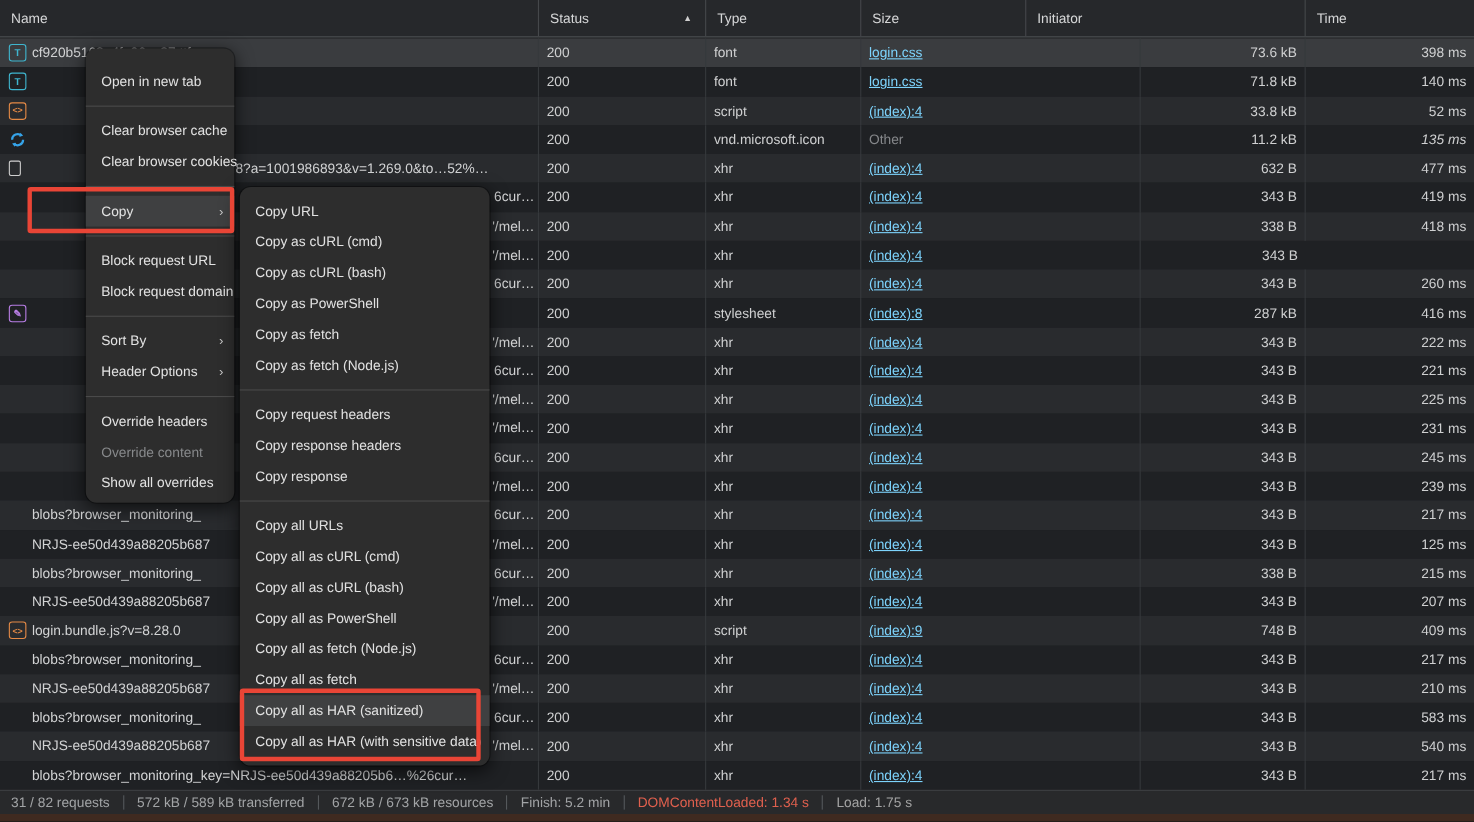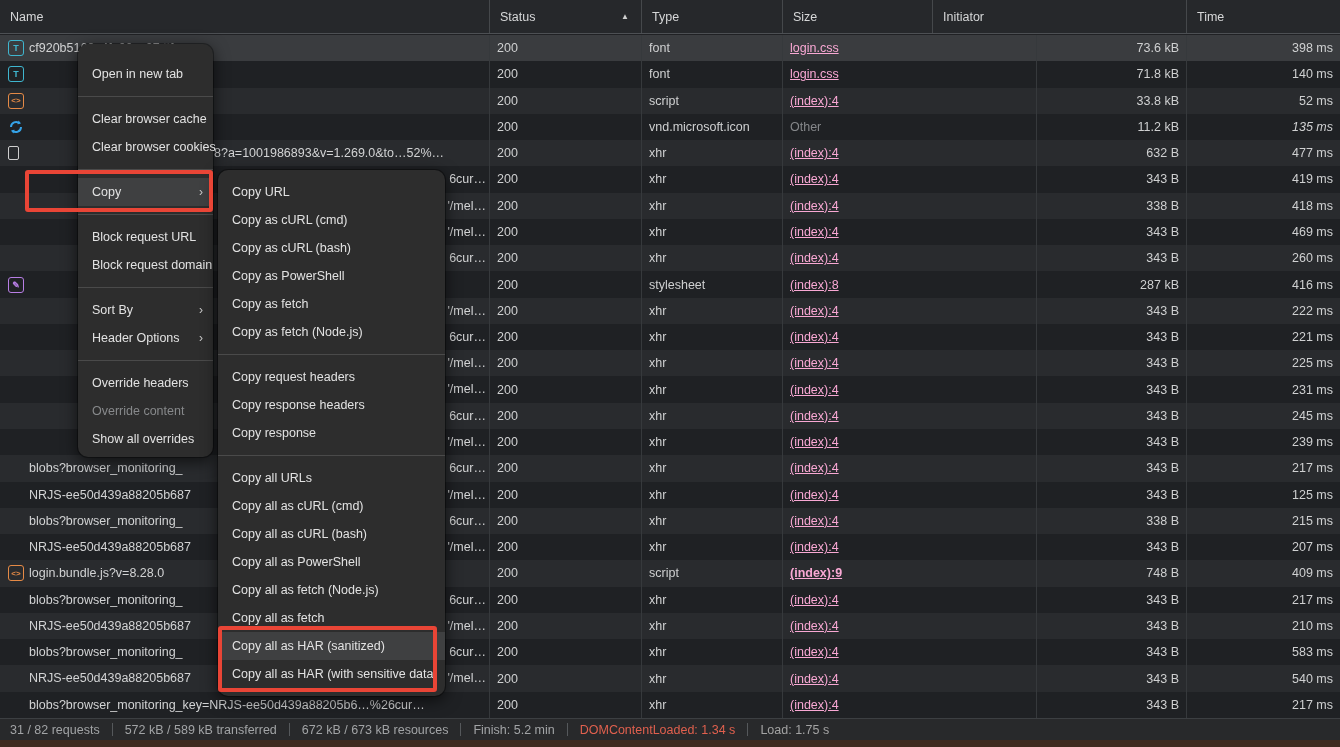--- a/index.html
+++ b/index.html
@@ -24,21 +24,21 @@
   .cell.num{justify-content:flex-end;padding-right:7px;}
   .cell.pad{padding-left:7px;}
   .name-cell{position:relative;}
   .name-text{position:absolute;left:29px;top:0;line-height:26.27px;color:#d2d3d4;}
   .name-mid{position:absolute;left:214px;top:0;line-height:26.27px;color:#d2d3d4;}
   .name-frag{position:absolute;right:3px;top:0;line-height:26.27px;color:#d2d3d4;}
   .icon{position:absolute;left:8px;top:50%;transform:translateY(-50%);width:16px;height:16px;
         display:flex;align-items:center;justify-content:center;box-sizing:border-box;}
   .icon.boxed{border:1.5px solid;border-radius:3px;font-weight:bold;font-size:9px;}
   .icon.doc{width:11px;height:14px;border:1.5px solid #cfcfcf;border-radius:2px;}
-  .link{text-decoration:underline;color:#f9a8d4;text-align:right;}
+  .link{text-decoration:underline;color:#7dd3fc;text-align:right;}
   .gray{color:#85878a;}
   
   .menu{position:absolute;background:#2d2d2d;border-radius:10px;
         box-shadow:0 4px 16px rgba(0,0,0,.65),0 0 0 1px rgba(0,0,0,.35);
         padding:0;box-sizing:border-box;z-index:20;}
   .mi{height:28px;display:flex;align-items:center;padding:0 14px;color:#e2e2e2;
       font-size:12.5px;position:relative;white-space:nowrap;}
   .mi.active,.mi.hovered{background:#3f4041;}
   .mi.disabled{color:#87898b;}
   .mi .chev{position:absolute;right:10px;font-size:12px;color:#c8c8c8;}
@@ -176,21 +176,20 @@
       <div class="row even">
         <div class="cell name-cell" style="width: 490px;">
           <span class="name-frag">'/mel…</span>
         </div>
         <div class="cell pad" style="width: 152px;">200</div>
         <div class="cell pad" style="width: 141px;">xhr</div>
         <div class="cell pad" style="width: 254px;">
           <span class="link">(index):4</span>
         </div>
         <div class="cell num" style="width: 150px;">343 B</div>
-        <div class="cell num" style="width: 153px;">469 ms</div>
       </div>
       <div class="row odd">
         <div class="cell name-cell" style="width: 490px;">
           <span class="name-frag">6cur…</span>
         </div>
         <div class="cell pad" style="width: 152px;">200</div>
         <div class="cell pad" style="width: 141px;">xhr</div>
         <div class="cell pad" style="width: 254px;">
           <span class="link">(index):4</span>
         </div>
@@ -333,21 +332,21 @@
         <div class="cell num" style="width: 150px;">343 B</div>
         <div class="cell num" style="width: 153px;">207 ms</div>
       </div>
       <div class="row odd">
         <div class="cell name-cell" style="width: 490px;">
           <span class="icon boxed" style="border-color: rgb(229, 138, 70); color: rgb(229, 138, 70); font-size: 8px;">&lt;&gt;</span>
           <span class="name-text">login.bundle.js?v=8.28.0</span>
         </div>
         <div class="cell pad" style="width: 152px;">200</div>
         <div class="cell pad" style="width: 141px;">script</div>
-        <div class="cell pad" style="width: 254px; font-weight: bold;">
+        <div class="cell pad" style="width: 254px;">
           <span class="link">(index):9</span>
         </div>
         <div class="cell num" style="width: 150px;">748 B</div>
         <div class="cell num" style="width: 153px;">409 ms</div>
       </div>
       <div class="row even">
         <div class="cell name-cell" style="width: 490px;">
           <span class="name-text">blobs?browser_monitoring_</span>
           <span class="name-frag">6cur…</span>
         </div>

